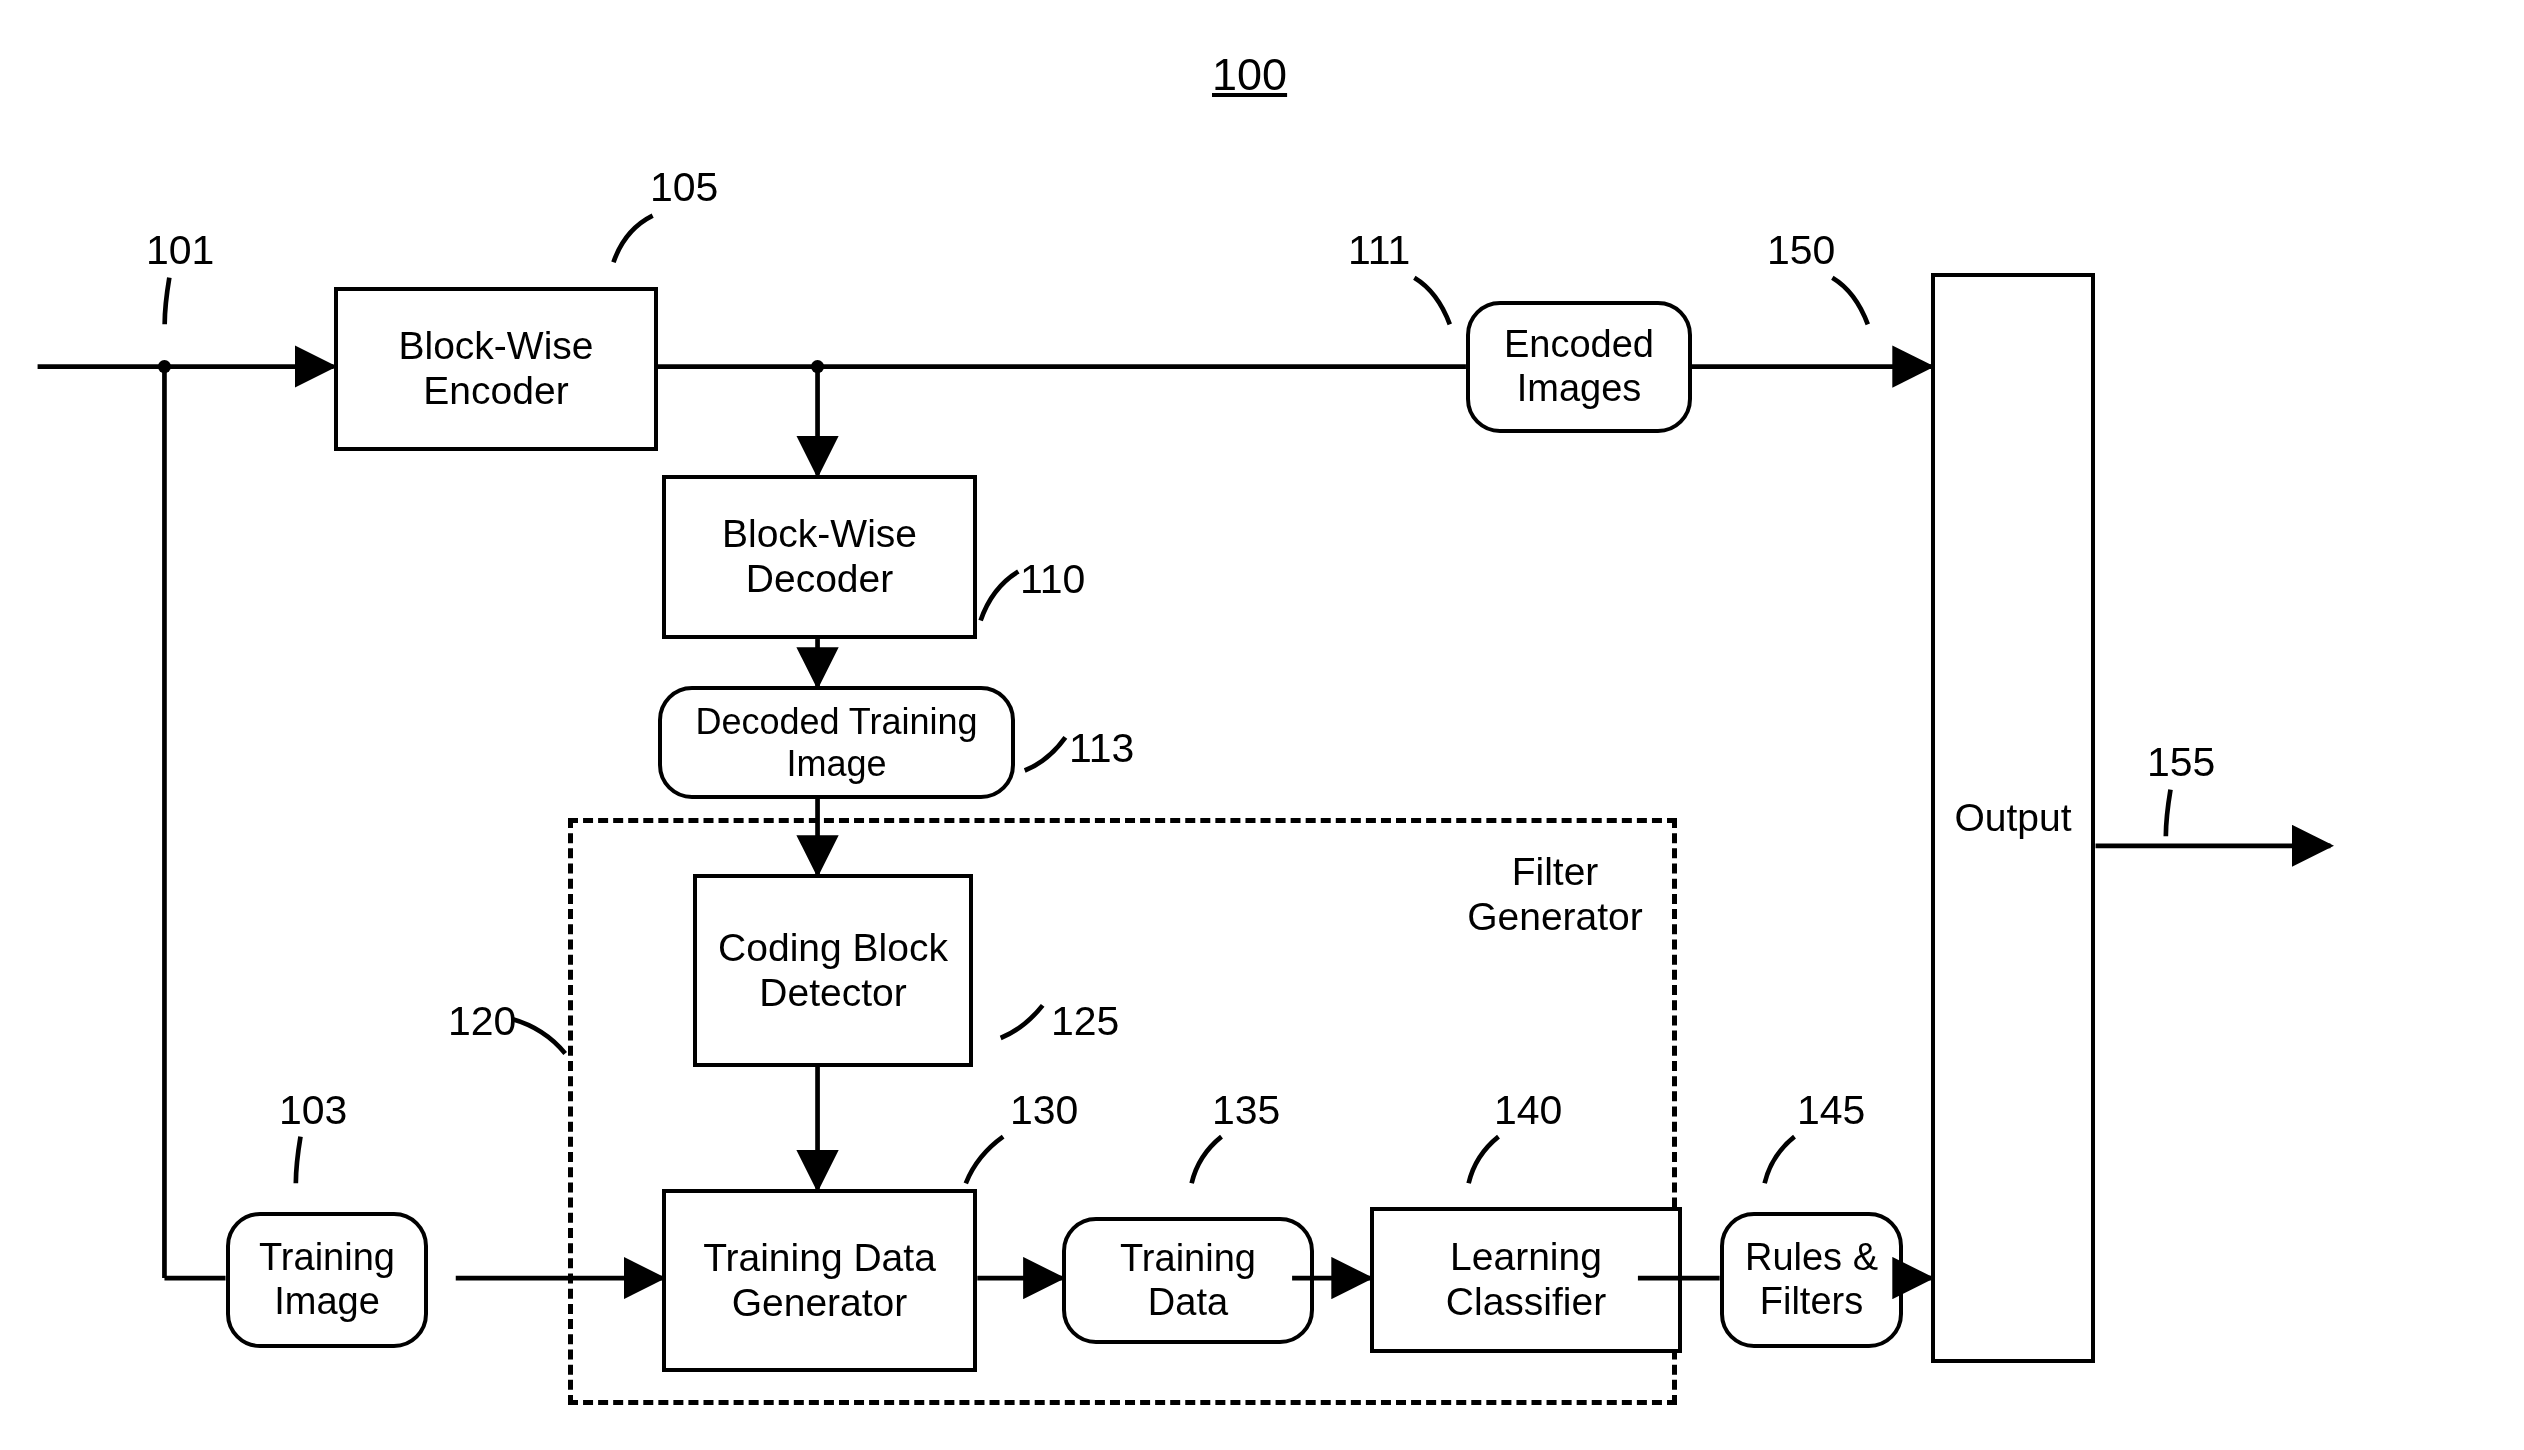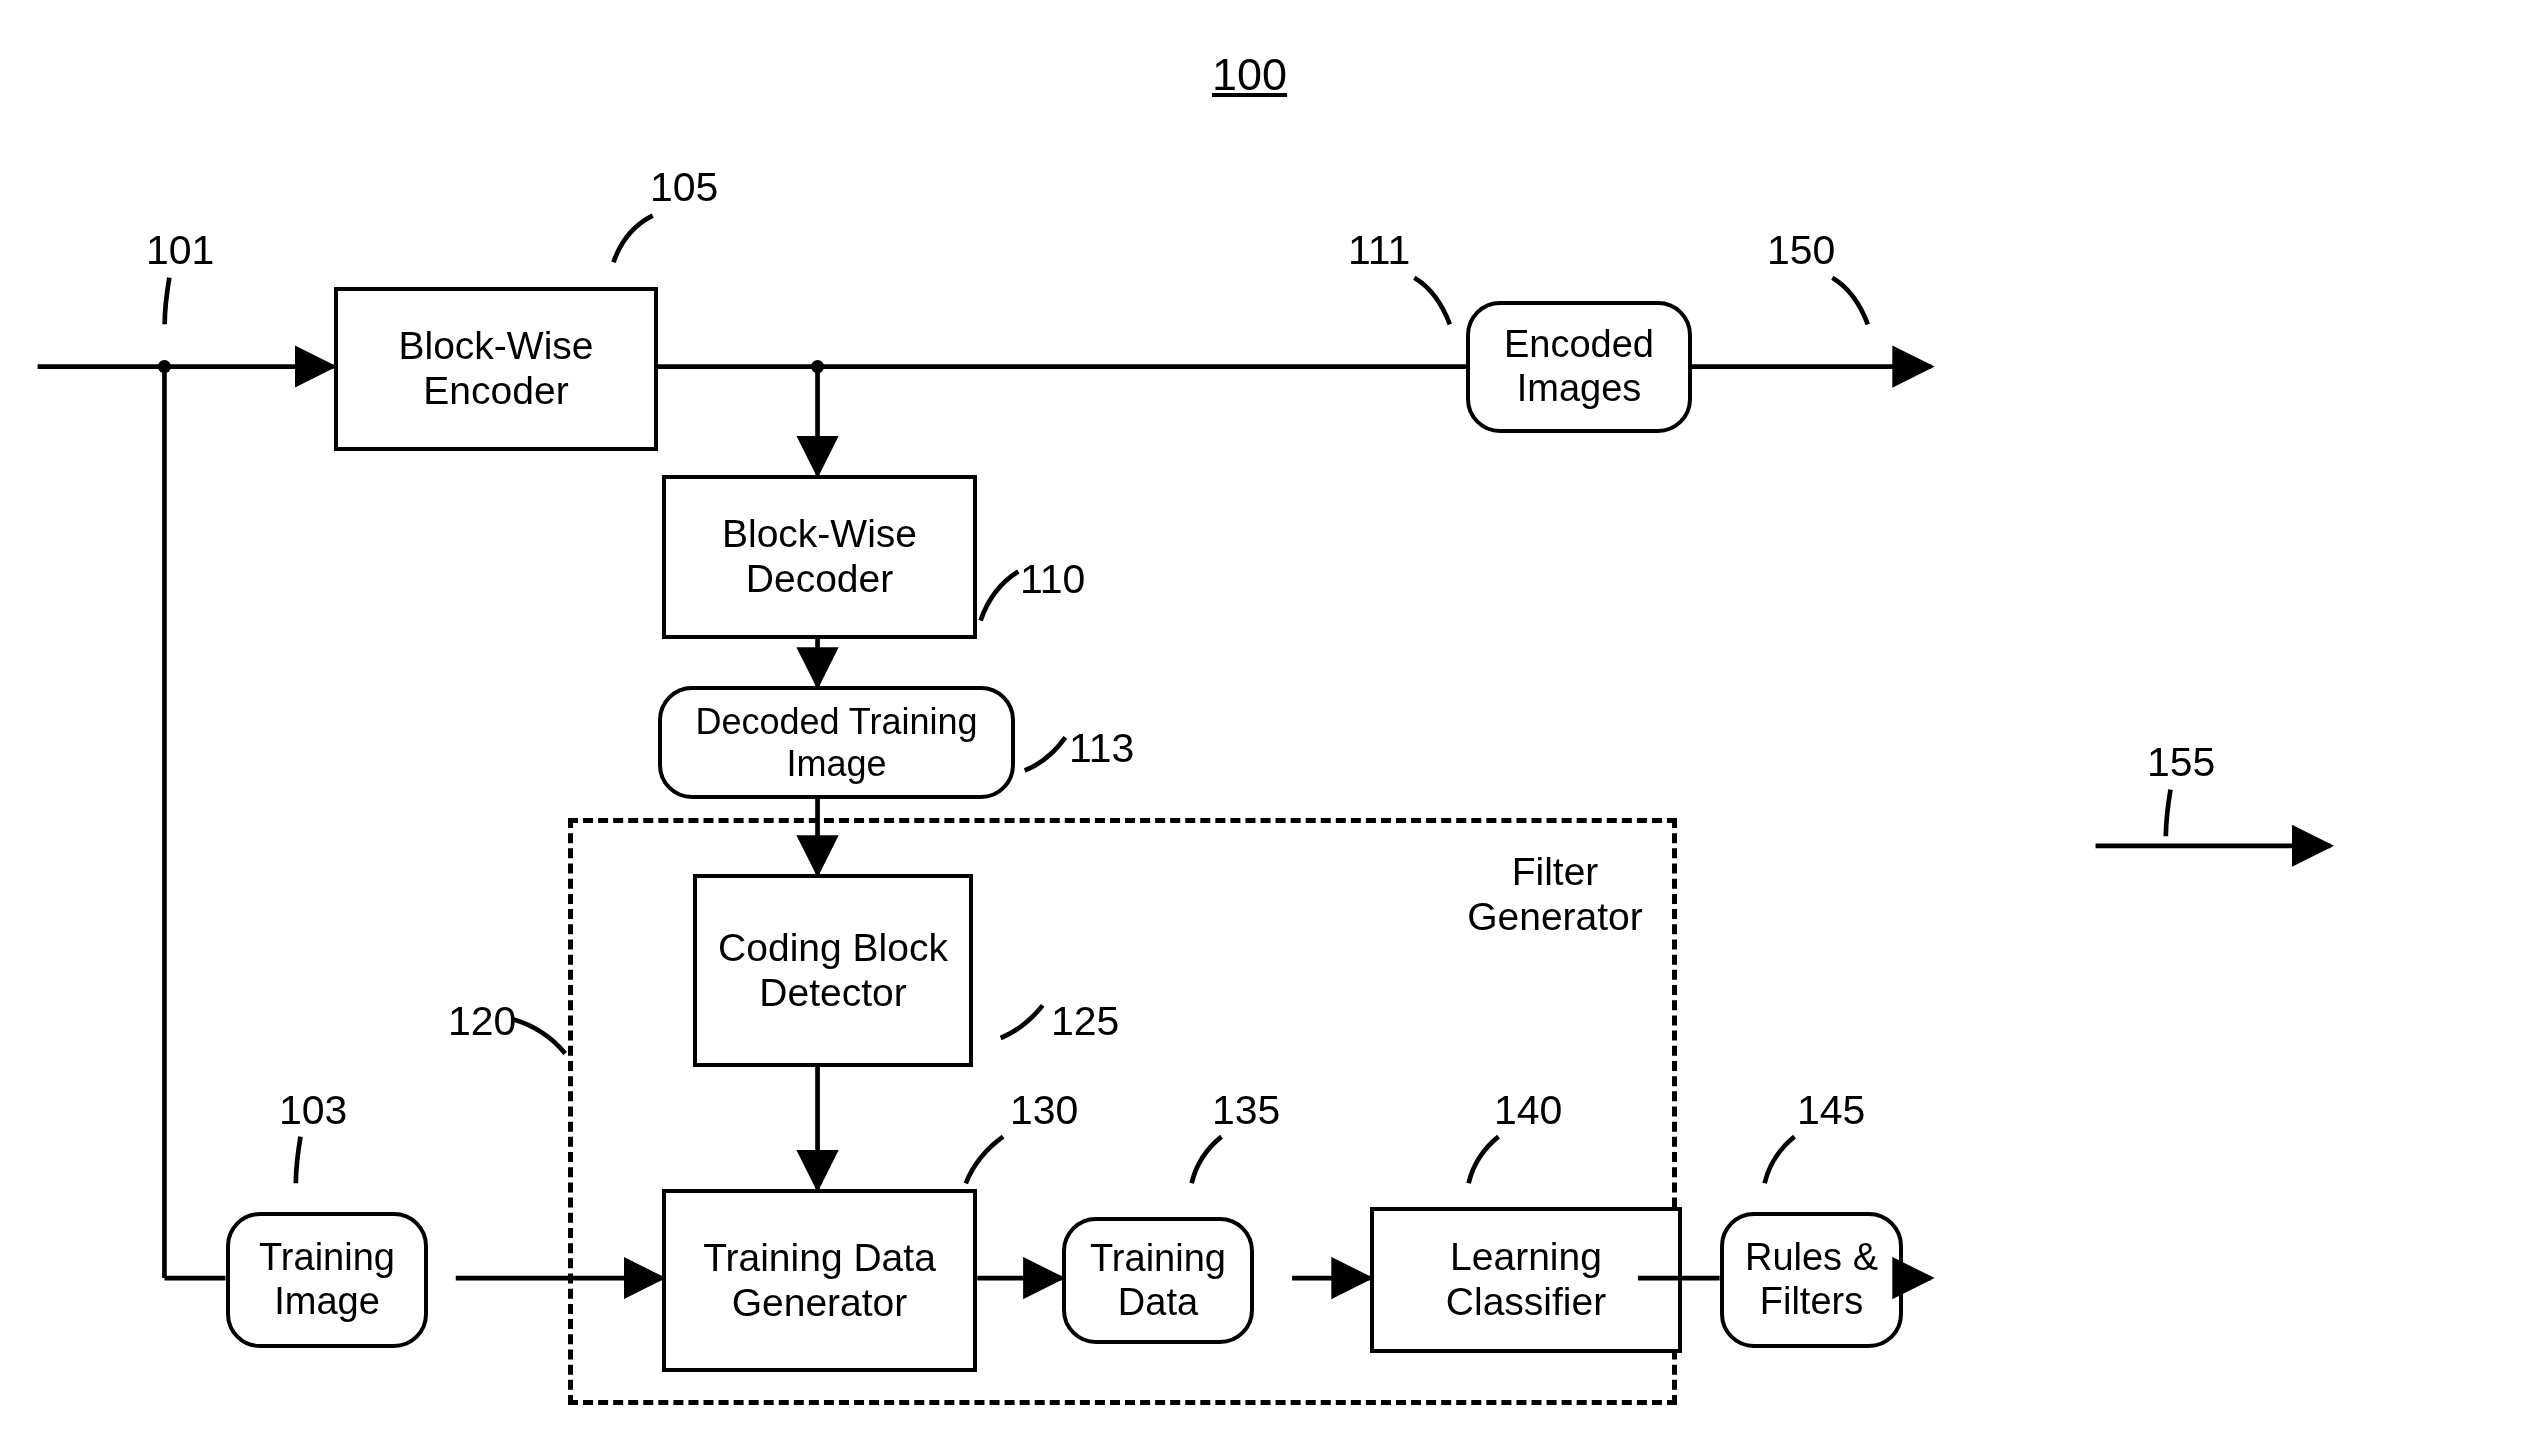--- a/index.html
+++ b/index.html
@@ -152,20 +152,23 @@
     </div>
   <div class="leader" style="left:2161px; top:785px; width:47px; height:56px;">
       <svg viewBox="0 0 50 60">
         <path d="M10 5 Q 5 35 5 55"></path>
       </svg>
     </div>
 
   <div class="dashed" style="left:568px; top:818px; width:1109px; height:587px;"></div>
   <div class="lbl" style="left:1447px; top:850px; width:216px; white-space:normal; text-align:center; font-size:39px; line-height:1.15;">Filter Generator</div>
 
+  <div class="box" style="left:1931px; top:273px; width:164px; height:1090px;">
+    <span>Output</span>
+  </div>
 
   <div class="box" style="left:334px; top:287px; width:324px; height:164px;">
     <span>Block-Wise Encoder</span>
   </div>
 
   <div class="box" style="left:662px; top:475px; width:315px; height:164px;">
     <span>Block-Wise Decoder</span>
   </div>
 
   <div class="box pill" style="left:658px; top:686px; width:357px; height:113px; font-size:36px;">
@@ -177,21 +180,21 @@
   </div>
 
   <div class="box" style="left:662px; top:1189px; width:315px; height:183px;">
     <span>Training Data Generator</span>
   </div>
 
   <div class="box pill" style="left:226px; top:1212px; width:202px; height:136px; font-size:38px;">
     <span>Training Image</span>
   </div>
 
-  <div class="box pill" style="left:1062px; top:1217px; width:192px; height:127px; font-size:38px;">
+  <div class="box pill" style="left:1062px; top:1217px; width:252px; height:127px; font-size:38px;">
     <span>Training Data</span>
   </div>
 
   <div class="box" style="left:1370px; top:1207px; width:312px; height:146px;">
     <span>Learning Classifier</span>
   </div>
 
   <div class="box pill" style="left:1720px; top:1212px; width:183px; height:136px; font-size:38px;">
     <span>Rules &amp; Filters</span>
   </div>

